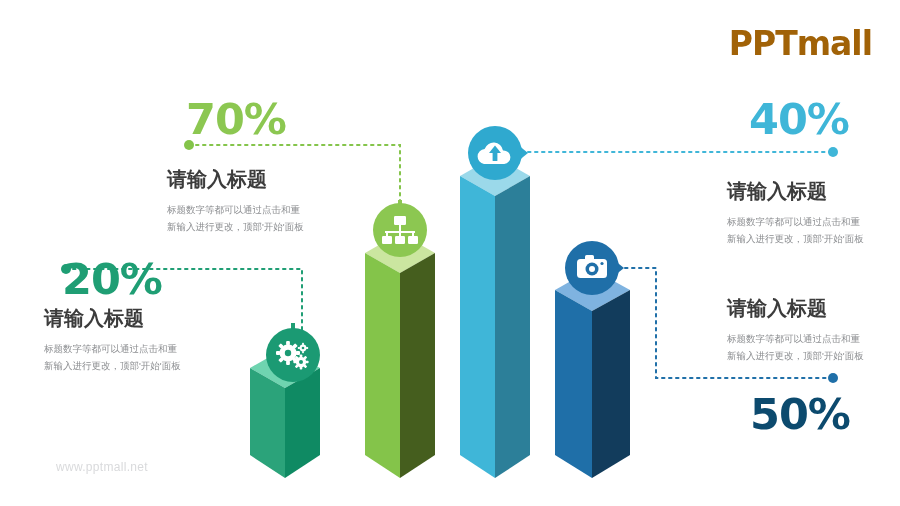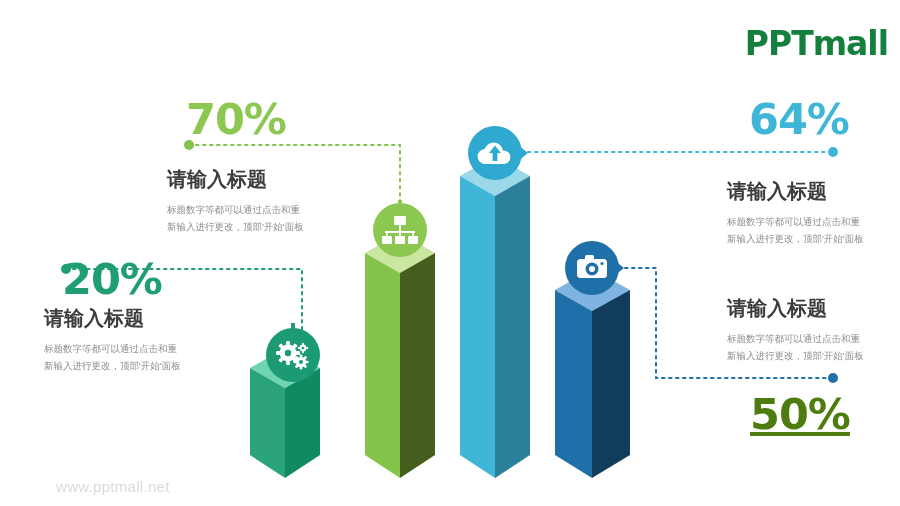--- a/index.html
+++ b/index.html
@@ -5,28 +5,28 @@
   html,body{margin:0;padding:0;}
   body{
     width:900px;height:506px;background:#ffffff;
     font-family:"Liberation Sans","DejaVu Sans",sans-serif;
     overflow:hidden;position:relative;
   }
   .stage{position:absolute;inset:0;}
 
   
   .logo{
-    position:absolute;right:12px;top:24px;
+    position:absolute;right:28px;top:24px;
     font-size:33px;font-weight:bold;letter-spacing:-1px;
-    color:#15803d;font-family:"DejaVu Sans",sans-serif;
+    color:#a16207;font-family:"DejaVu Sans",sans-serif;
     user-select:none;
   }
   .footer-url{
-    position:absolute;left:56px;top:478px;
-    font-size:15px;color:#d9dadc;letter-spacing:.3px;
+    position:absolute;left:56px;top:460px;
+    font-size:12px;color:#d9dadc;letter-spacing:.3px;
   }
 
   
   .block{position:absolute;}
   .pct{
     font-size:43px;font-weight:bold;line-height:1;
     font-family:"DejaVu Sans",sans-serif;letter-spacing:-1px;
     white-space:nowrap;
   }
   .title{
@@ -208,34 +208,34 @@
   </div>
   <div class="block" style="left:167px;top:168px;">
     <div class="title">请输入标题</div>
     <div class="body">
       <div>标题数字等都可以通过点击和重</div>
       <div>新输入进行更改，顶部'开始'面板</div>
     </div>
   </div>
 
   <div class="block" style="left:749px;top:98px;">
-    <div class="pct" style="color:#3FB6D8;">64%</div>
+    <div class="pct" style="color:#3FB6D8;">40%</div>
   </div>
   <div class="block ralign" style="left:727px;top:180px;">
     <div class="title">请输入标题</div>
     <div class="body">
       <div>标题数字等都可以通过点击和重</div>
       <div>新输入进行更改，顶部'开始'面板</div>
     </div>
   </div>
 
   <div class="block ralign" style="left:727px;top:297px;">
     <div class="title">请输入标题</div>
     <div class="body">
       <div>标题数字等都可以通过点击和重</div>
       <div>新输入进行更改，顶部'开始'面板</div>
     </div>
   </div>
   <div class="block" style="left:750px;top:393px;">
-    <div class="pct" style="color:#4d7c0f;text-decoration:underline;">50%</div>
+    <div class="pct" style="color:#0c4a6e;">50%</div>
   </div>
 
 </div>
 
 </body></html>

